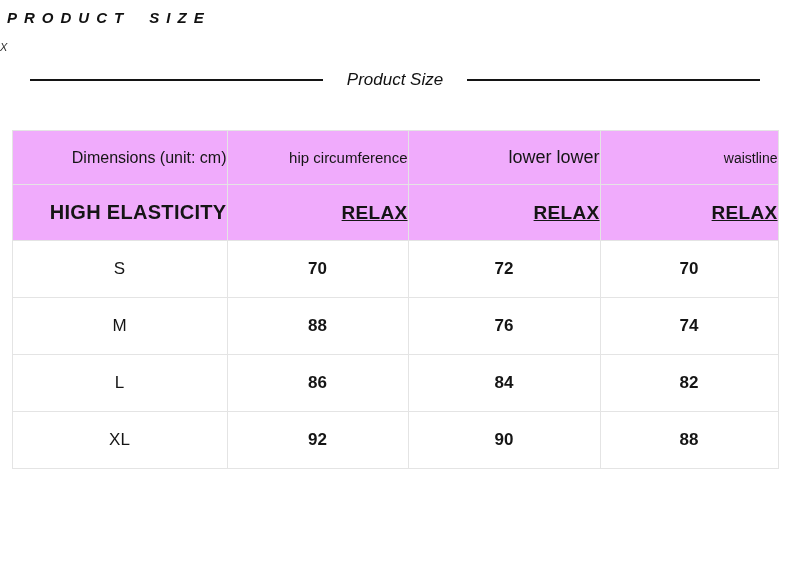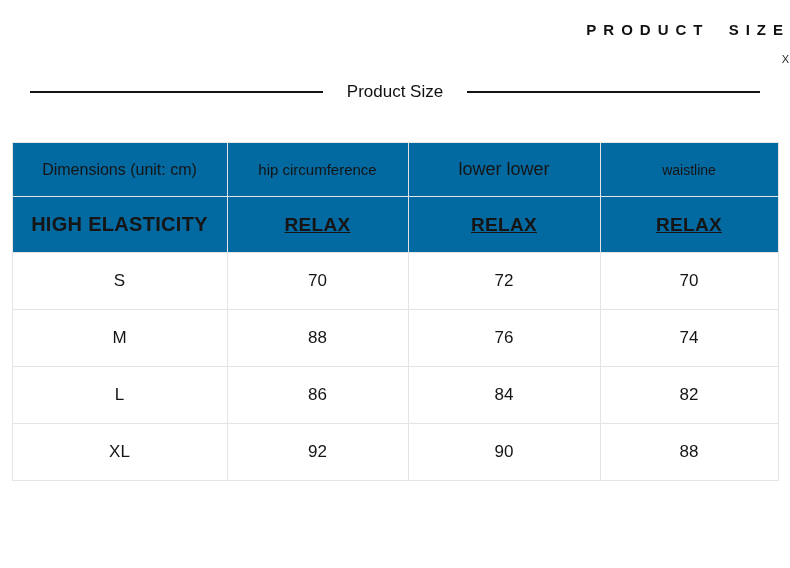--- a/index.html
+++ b/index.html
@@ -5,21 +5,21 @@
   * { box-sizing: border-box; }
   html, body { margin: 0; padding: 0; }
   body {
     width: 790px;
     height: 568px;
     background: #ffffff;
     font-family: "Liberation Sans", sans-serif;
     color: #111111;
     overflow: hidden;
   }
-  .title-block { padding-top: 21px; text-align: right; }
+  .title-block { padding-top: 9px; text-align: left; font-style: italic; }
   .main-title {
     font-size: 15px;
     font-weight: 600;
     letter-spacing: 7px;
     word-spacing: 8px;
     color: #111111;
     padding-left: 7px; 
   }
   .x-sep {
     margin-top: 15px;
@@ -50,30 +50,30 @@
   .size-table th, .size-table td {
     border: 1px solid #e4e4e4;
     text-align: center;
     vertical-align: middle;
     padding: 0;
     color: #151515;
   }
   tr.head-row-1 { height: 54px; }
   tr.head-row-2 { height: 56px; }
   tr.data-row   { height: 57px; }
-  tr.head-row-1 th, tr.head-row-2 th { background: #0369a1; }
+  tr.head-row-1 th, tr.head-row-2 th { background: #f0abfc; text-align: right; }
   tr.head-row-1 th { font-weight: 400; }
   th.c-dim   { font-size: 16px; }
   th.c-hip   { font-size: 15px; }
   th.c-bust  { font-size: 18px; }
   th.c-waist { font-size: 14px; }
   tr.head-row-2 th { font-weight: 700; letter-spacing: 0.3px; }
   tr.head-row-2 th.c-dim  { font-size: 20px; margin-left: 23px; }
   tr.head-row-2 th.c-val  { font-size: 19px; text-decoration: underline; }
-  tr.data-row td { font-size: 17px; font-weight: 400; }
+  tr.data-row td { font-size: 17px; font-weight: 700; }
   tr.data-row td.size-cell { font-weight: 400; }
 </style>
 </head>
 <body>
 
 <div class="title-block">
   <div class="main-title">PRODUCT SIZE</div>
   <div class="x-sep">X</div>
   <div class="subtitle-row">
     <span class="hline"></span>

